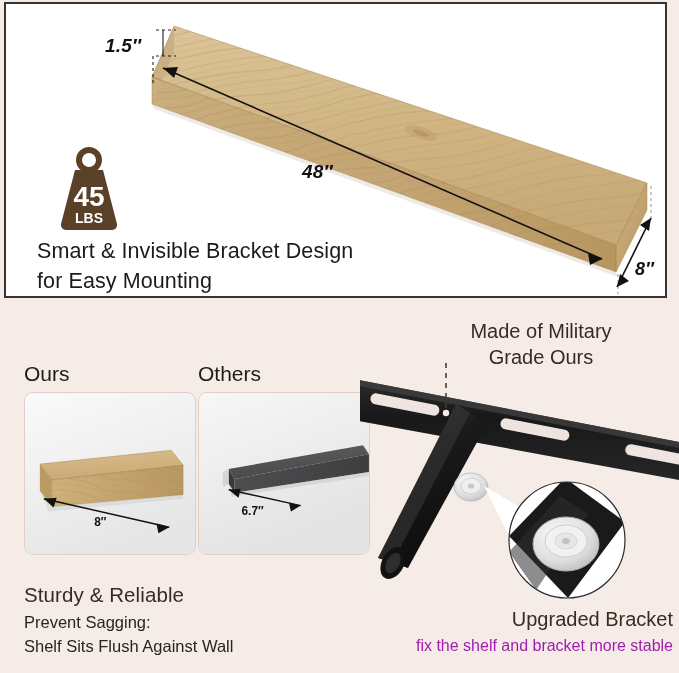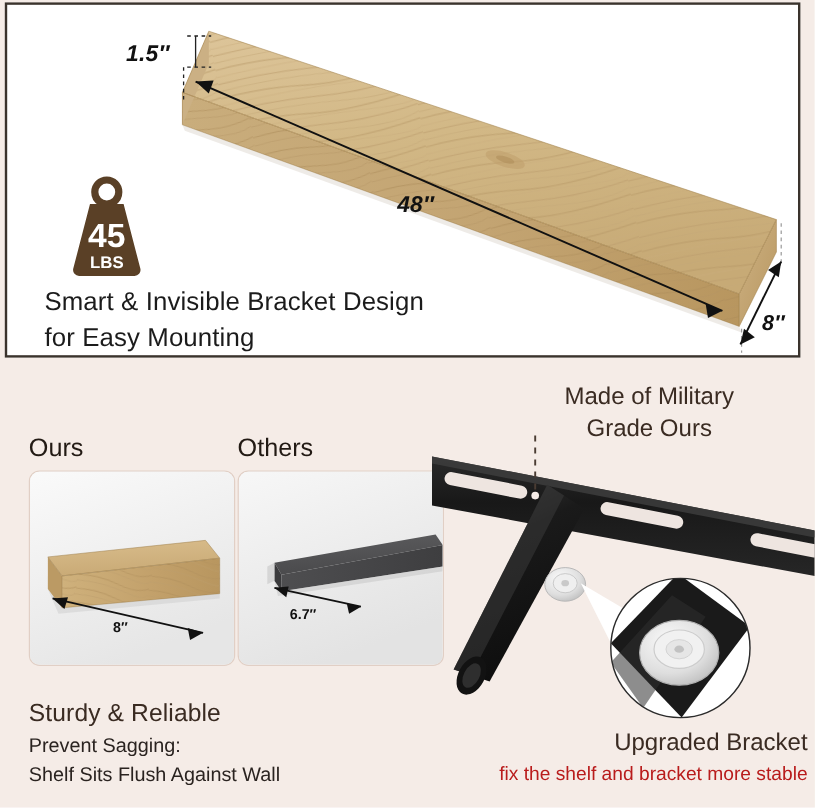--- a/index.html
+++ b/index.html
@@ -65,21 +65,21 @@
   }
 
   .dim-label {
     position: absolute;
     font-weight: bold;
     color: #111111;
     letter-spacing: 0.2px;
     font-style: italic;
   }
   .dim-15 { left: 99px;  top: 31px;  font-size: 19px; }
-  .dim-48 { left: 325px; top: 157px; font-size: 19px; }
+  .dim-48 { left: 296px; top: 157px; font-size: 19px; }
   .dim-8  { left: 629px; top: 255px; font-size: 18px; }
 
   
   .bottom-area {
     position: absolute;
     left: 0;
     top: 300px;
     width: 679px;
     height: 373px;
     background: #f5ece7;
@@ -160,21 +160,21 @@
     color: #3a2b22;
     font-weight: 400;
   }
   .bracket-sub {
     position: absolute;
     right: 6px;
     top: 637px;
     width: 360px;
     text-align: right;
     font-size: 16px;
-    color: #b91c1c;
+    color: #a21caf;
   }
 </style>
 </head>
 <body>
 
 <div id="root">
 
   <div class="top-panel">
 
     <svg class="plank-stage" viewBox="0 0 663 296" xmlns="http://www.w3.org/2000/svg">

